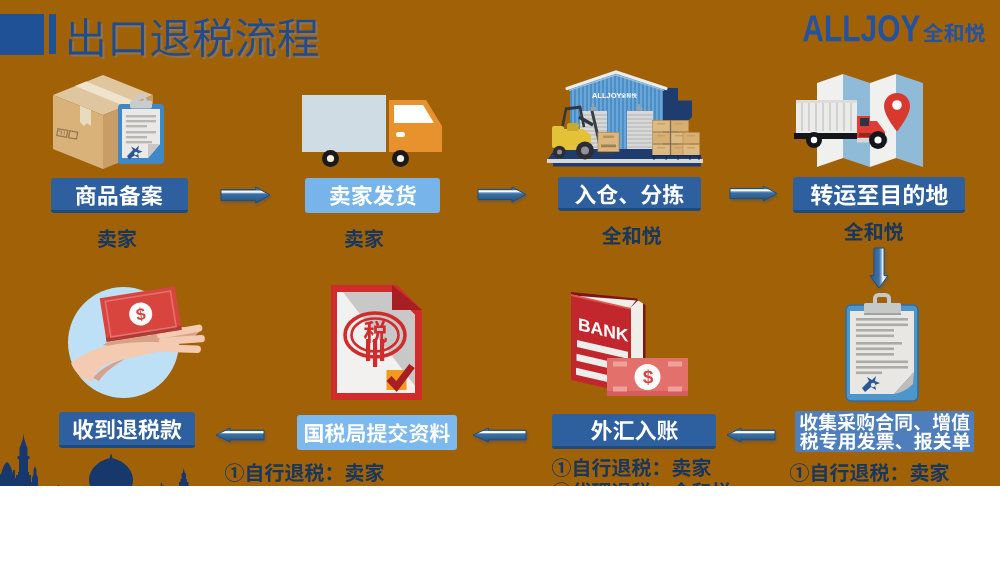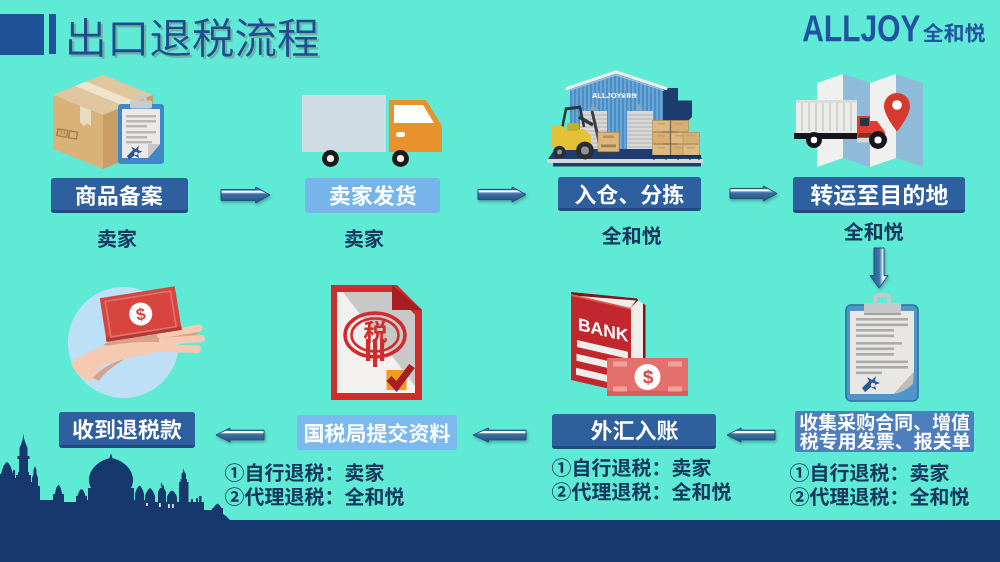--- a/index.html
+++ b/index.html
@@ -1,14 +1,14 @@
 <!DOCTYPE html>
 <html><head><meta charset="utf-8"><style>
 html,body{margin:0;padding:0;}
-#page{position:relative;width:1000px;height:562px;background:#5eead4;overflow:hidden;font-family:"Liberation Sans",sans-serif;}
+#page{position:relative;width:1000px;height:486px;background:#a16207;overflow:hidden;font-family:"Liberation Sans",sans-serif;}
 .abs{position:absolute;}
 .lbl{position:absolute;border-radius:3px;}
 </style></head><body>
 <div id="page">
 <div class="abs" style="left:0;top:14px;width:44px;height:41px;background:#1E5195;"></div>
 <div class="abs" style="left:49px;top:14px;width:7px;height:40px;background:#1E5195;"></div>
 <svg class="abs" style="left:65.0px;top:14.0px;" width="257" height="47" viewBox="0 0 257 47">
       <path transform="translate(1.61,41.82)" d="M4.590000000000001 -14.450000000000001V0.8075000000000001H34.892500000000005V3.2300000000000004H37.9525V-14.4075H34.892500000000005V-2.04H22.7375V-17.212500000000002H36.252500000000005V-31.747500000000002H33.1925V-19.975H22.7375V-35.615H19.635V-19.975H9.3925V-31.705000000000002H6.460000000000001V-17.212500000000002H19.635V-2.04H7.692500000000001V-14.450000000000001Z M48.0675 -31.110000000000003V2.2525H51.0V-1.445H76.5425V1.9975H79.60249999999999V-31.110000000000003ZM51.0 -4.335V-28.262500000000003H76.5425V-4.335Z M88.6125 -32.385000000000005C90.95 -30.26 93.67 -27.285000000000004 94.86 -25.372500000000002L97.1975 -27.0725C95.88 -28.985000000000003 93.075 -31.875000000000004 90.78 -33.8725ZM118.36250000000001 -24.692500000000003V-20.2725H104.55V-24.692500000000003ZM118.36250000000001 -26.9875H104.55V-31.2375H118.36250000000001ZM101.32 -3.5275000000000003C102.1275 -4.08 103.4025 -4.505 112.285 -7.140000000000001C112.2 -7.65 112.11500000000001 -8.797500000000001 112.1575 -9.520000000000001L104.55 -7.48V-17.85H121.125V-33.660000000000004H101.7025V-8.84C101.7025 -7.055000000000001 100.6825 -6.29 100.0025 -5.95C100.47 -5.355 101.1075 -4.2075000000000005 101.32 -3.5275000000000003ZM108.8 -14.875000000000002C113.39 -11.56 118.91499999999999 -6.7575 121.465 -3.6125000000000003L123.59 -5.3125C122.10249999999999 -7.0125 119.8075 -9.180000000000001 117.30000000000001 -11.262500000000001C119.6375 -12.6225 122.315 -14.492500000000001 124.525 -16.192500000000003L122.23 -17.85C120.53 -16.32 117.81 -14.280000000000001 115.4725 -12.750000000000002C113.8575 -14.025 112.2425 -15.2575 110.755 -16.32ZM95.9225 -20.485000000000003H87.295V-17.8075H93.2025V-4.42C91.29 -3.74 89.08 -1.955 86.87 0.21250000000000002L88.655 2.5925000000000002C90.9925 -0.085 93.16 -2.2950000000000004 94.7325 -2.2950000000000004C95.71000000000001 -2.2950000000000004 97.0275 -1.02 98.77 0.0C101.7025 1.7000000000000002 105.3575 2.125 110.3725 2.125C114.41 2.125 122.01750000000001 1.87 125.12 1.7000000000000002C125.1625 0.8925000000000001 125.5875 -0.42500000000000004 125.92750000000001 -1.1475000000000002C121.805 -0.7225 115.4725 -0.42500000000000004 110.415 -0.42500000000000004C105.7825 -0.42500000000000004 102.17 -0.7225 99.45 -2.2525C97.83500000000001 -3.1875000000000004 96.8575 -4.0375000000000005 95.9225 -4.4625Z M149.3025 -24.565H163.1575V-16.32H149.3025ZM148.2825 -34.4675C149.8125 -32.1725 151.385 -29.070000000000004 151.98 -27.115000000000002L154.4875 -28.262500000000003C153.8925 -30.2175 152.235 -33.1925 150.62 -35.487500000000004ZM146.5825 -27.115000000000002V-13.727500000000001H151.3C150.705 -7.055000000000001 149.1325 -1.5725 142.29 1.2750000000000001C142.885 1.7850000000000001 143.735 2.805 144.075 3.4425000000000003C151.47 0.1275 153.34 -5.992500000000001 154.0625 -13.727500000000001H157.845V-0.9775C157.845 1.955 158.525 2.7625 161.2875 2.7625C161.84 2.7625 164.5175 2.7625 165.1125 2.7625C167.5775 2.7625 168.2575 1.36 168.5125 -4.0375000000000005C167.79000000000002 -4.25 166.6425 -4.7175 166.09 -5.1850000000000005C165.9625 -0.4675 165.79250000000002 0.21250000000000002 164.85750000000002 0.21250000000000002C164.22 0.21250000000000002 162.0525 0.21250000000000002 161.6275 0.21250000000000002C160.65 0.21250000000000002 160.5225 0.0425 160.5225 -1.02V-13.727500000000001H165.9625V-27.115000000000002H161.245C162.435 -29.325000000000003 163.71 -32.13 164.815 -34.595000000000006L161.925 -35.615C161.16 -33.065000000000005 159.5875 -29.5375 158.3125 -27.115000000000002ZM143.0125 -35.275000000000006C139.91 -33.915 134.47 -32.682500000000005 129.88 -31.875000000000004C130.1775 -31.2375 130.56 -30.26 130.6875 -29.665000000000003C132.6 -29.962500000000002 134.6825 -30.302500000000002 136.7225 -30.727500000000003V-23.4175H129.5825V-20.740000000000002H136.255C134.555 -15.725000000000001 131.5375 -10.072500000000002 128.775 -6.970000000000001C129.285 -6.29 130.0075 -5.1425 130.305 -4.3775C132.5575 -7.055000000000001 134.9375 -11.602500000000001 136.7225 -16.1075V3.3575000000000004H139.5275V-16.872500000000002C141.0575 -15.045000000000002 143.0125 -12.495000000000001 143.735 -11.262500000000001L145.435 -13.557500000000001C144.5425 -14.5775 140.675 -18.5725 139.5275 -19.5925V-20.740000000000002H145.265V-23.4175H139.5275V-31.365000000000002C141.48250000000002 -31.832500000000003 143.31 -32.385000000000005 144.7975 -33.0225Z M194.60750000000002 -15.342500000000001V1.4875H197.2V-15.342500000000001ZM187.0 -15.427500000000002V-11.0075C187.0 -7.0125 186.4475 -2.2525 181.22 1.36C181.85750000000002 1.7850000000000001 182.7925 2.6350000000000002 183.2175 3.2300000000000004C188.955 -0.8500000000000001 189.635 -6.2475000000000005 189.635 -10.922500000000001V-15.427500000000002ZM202.2575 -15.427500000000002V-1.7850000000000001C202.2575 0.765 202.47 1.4025 203.065 1.9125C203.6175 2.3800000000000003 204.51 2.5925000000000002 205.3175 2.5925000000000002C205.7425 2.5925000000000002 206.89 2.5925000000000002 207.4 2.5925000000000002C208.08 2.5925000000000002 208.93 2.4650000000000003 209.35500000000002 2.1675C209.9075 1.8275000000000001 210.29000000000002 1.3175000000000001 210.46 0.5525C210.6725 -0.21250000000000002 210.8 -2.4225000000000003 210.885 -4.2925C210.1625 -4.5475 209.3125 -4.930000000000001 208.845 -5.3975C208.8025 -3.3575000000000004 208.76 -1.7850000000000001 208.675 -1.0625C208.5475 -0.3825 208.42000000000002 -0.085 208.2075 0.085C207.995 0.255 207.6125 0.29750000000000004 207.23000000000002 0.29750000000000004C206.8475 0.29750000000000004 206.21 0.29750000000000004 205.9125 0.29750000000000004C205.615 0.29750000000000004 205.3175 0.21250000000000002 205.19 0.085C204.9775 -0.085 204.935 -0.5525 204.935 -1.445V-15.427500000000002ZM173.6975 -33.065000000000005C176.2475 -31.535000000000004 179.35 -29.155 180.8375 -27.497500000000002L182.58 -29.707500000000003C181.05 -31.365000000000002 177.9475 -33.575 175.3975 -35.0625ZM171.785 -21.3775C174.505 -20.145000000000003 177.82 -18.1475 179.4775 -16.66L181.0925 -19.040000000000003C179.3925 -20.485000000000003 176.035 -22.355 173.315 -23.5025ZM172.89 0.8075000000000001 175.27 2.7625C177.7775 -1.1900000000000002 180.795 -6.5875 183.0475 -11.05L181.0075 -12.920000000000002C178.5425 -8.1175 175.185 -2.4225000000000003 172.89 0.8075000000000001ZM193.8425 -34.9775C194.5225 -33.447500000000005 195.2875 -31.5775 195.755 -30.005000000000003H183.43V-27.4125H192.015C190.23 -25.075000000000003 187.6375 -21.802500000000002 186.745 -20.995C185.98 -20.315 184.79 -20.017500000000002 184.025 -19.8475C184.2375 -19.21 184.6625 -17.765 184.79 -17.085C185.98 -17.552500000000002 187.85 -17.68 205.615 -18.9125C206.5075 -17.765 207.23000000000002 -16.66 207.7825 -15.767500000000002L210.0775 -17.297500000000003C208.5475 -19.762500000000003 205.23250000000002 -23.715000000000003 202.5125 -26.562500000000004L200.3875 -25.2875C201.4925 -24.055000000000003 202.6825 -22.6525 203.83 -21.25L189.7625 -20.400000000000002C191.42000000000002 -22.44 193.63 -25.2025 195.2875 -27.4125H210.1625V-30.005000000000003H198.73C198.22 -31.62 197.285 -33.8725 196.3925 -35.615Z M234.855 -31.3225H248.1575V-23.12H234.855ZM232.1775 -33.830000000000005V-20.655H250.92000000000002V-33.830000000000005ZM231.54 -8.755V-6.29H239.9975V-0.3825H228.65V2.1675H253.385V-0.3825H242.8025V-6.29H251.515V-8.755H242.8025V-14.195H252.45V-16.7025H230.5625V-14.195H239.9975V-8.755ZM227.97 -34.9775C224.8675 -33.575 219.215 -32.3425 214.4125 -31.535000000000004C214.7525 -30.8975 215.135 -29.962500000000002 215.305 -29.325000000000003C217.345 -29.622500000000002 219.555 -30.005000000000003 221.7225 -30.472500000000004V-23.630000000000003H214.625V-20.9525H221.34C219.5975 -15.937500000000002 216.58 -10.242500000000001 213.775 -7.1825C214.285 -6.545000000000001 214.965 -5.3975 215.2625 -4.590000000000001C217.5575 -7.3100000000000005 219.9375 -11.73 221.7225 -16.235V3.2300000000000004H224.5275V-15.342500000000001C226.015 -13.557500000000001 227.9275 -11.135000000000002 228.65 -9.945L230.35 -12.155000000000001C229.5425 -13.175 225.76 -17.0 224.5275 -18.105V-20.9525H230.01V-23.630000000000003H224.5275V-31.110000000000003C226.5675 -31.62 228.48 -32.1725 230.01 -32.81Z" fill="rgba(130,130,130,0.55)"></path>
       <path transform="translate(-0.59,39.62)" d="M4.590000000000001 -14.450000000000001V0.8075000000000001H34.892500000000005V3.2300000000000004H37.9525V-14.4075H34.892500000000005V-2.04H22.7375V-17.212500000000002H36.252500000000005V-31.747500000000002H33.1925V-19.975H22.7375V-35.615H19.635V-19.975H9.3925V-31.705000000000002H6.460000000000001V-17.212500000000002H19.635V-2.04H7.692500000000001V-14.450000000000001Z M48.0675 -31.110000000000003V2.2525H51.0V-1.445H76.5425V1.9975H79.60249999999999V-31.110000000000003ZM51.0 -4.335V-28.262500000000003H76.5425V-4.335Z M88.6125 -32.385000000000005C90.95 -30.26 93.67 -27.285000000000004 94.86 -25.372500000000002L97.1975 -27.0725C95.88 -28.985000000000003 93.075 -31.875000000000004 90.78 -33.8725ZM118.36250000000001 -24.692500000000003V-20.2725H104.55V-24.692500000000003ZM118.36250000000001 -26.9875H104.55V-31.2375H118.36250000000001ZM101.32 -3.5275000000000003C102.1275 -4.08 103.4025 -4.505 112.285 -7.140000000000001C112.2 -7.65 112.11500000000001 -8.797500000000001 112.1575 -9.520000000000001L104.55 -7.48V-17.85H121.125V-33.660000000000004H101.7025V-8.84C101.7025 -7.055000000000001 100.6825 -6.29 100.0025 -5.95C100.47 -5.355 101.1075 -4.2075000000000005 101.32 -3.5275000000000003ZM108.8 -14.875000000000002C113.39 -11.56 118.91499999999999 -6.7575 121.465 -3.6125000000000003L123.59 -5.3125C122.10249999999999 -7.0125 119.8075 -9.180000000000001 117.30000000000001 -11.262500000000001C119.6375 -12.6225 122.315 -14.492500000000001 124.525 -16.192500000000003L122.23 -17.85C120.53 -16.32 117.81 -14.280000000000001 115.4725 -12.750000000000002C113.8575 -14.025 112.2425 -15.2575 110.755 -16.32ZM95.9225 -20.485000000000003H87.295V-17.8075H93.2025V-4.42C91.29 -3.74 89.08 -1.955 86.87 0.21250000000000002L88.655 2.5925000000000002C90.9925 -0.085 93.16 -2.2950000000000004 94.7325 -2.2950000000000004C95.71000000000001 -2.2950000000000004 97.0275 -1.02 98.77 0.0C101.7025 1.7000000000000002 105.3575 2.125 110.3725 2.125C114.41 2.125 122.01750000000001 1.87 125.12 1.7000000000000002C125.1625 0.8925000000000001 125.5875 -0.42500000000000004 125.92750000000001 -1.1475000000000002C121.805 -0.7225 115.4725 -0.42500000000000004 110.415 -0.42500000000000004C105.7825 -0.42500000000000004 102.17 -0.7225 99.45 -2.2525C97.83500000000001 -3.1875000000000004 96.8575 -4.0375000000000005 95.9225 -4.4625Z M149.3025 -24.565H163.1575V-16.32H149.3025ZM148.2825 -34.4675C149.8125 -32.1725 151.385 -29.070000000000004 151.98 -27.115000000000002L154.4875 -28.262500000000003C153.8925 -30.2175 152.235 -33.1925 150.62 -35.487500000000004ZM146.5825 -27.115000000000002V-13.727500000000001H151.3C150.705 -7.055000000000001 149.1325 -1.5725 142.29 1.2750000000000001C142.885 1.7850000000000001 143.735 2.805 144.075 3.4425000000000003C151.47 0.1275 153.34 -5.992500000000001 154.0625 -13.727500000000001H157.845V-0.9775C157.845 1.955 158.525 2.7625 161.2875 2.7625C161.84 2.7625 164.5175 2.7625 165.1125 2.7625C167.5775 2.7625 168.2575 1.36 168.5125 -4.0375000000000005C167.79000000000002 -4.25 166.6425 -4.7175 166.09 -5.1850000000000005C165.9625 -0.4675 165.79250000000002 0.21250000000000002 164.85750000000002 0.21250000000000002C164.22 0.21250000000000002 162.0525 0.21250000000000002 161.6275 0.21250000000000002C160.65 0.21250000000000002 160.5225 0.0425 160.5225 -1.02V-13.727500000000001H165.9625V-27.115000000000002H161.245C162.435 -29.325000000000003 163.71 -32.13 164.815 -34.595000000000006L161.925 -35.615C161.16 -33.065000000000005 159.5875 -29.5375 158.3125 -27.115000000000002ZM143.0125 -35.275000000000006C139.91 -33.915 134.47 -32.682500000000005 129.88 -31.875000000000004C130.1775 -31.2375 130.56 -30.26 130.6875 -29.665000000000003C132.6 -29.962500000000002 134.6825 -30.302500000000002 136.7225 -30.727500000000003V-23.4175H129.5825V-20.740000000000002H136.255C134.555 -15.725000000000001 131.5375 -10.072500000000002 128.775 -6.970000000000001C129.285 -6.29 130.0075 -5.1425 130.305 -4.3775C132.5575 -7.055000000000001 134.9375 -11.602500000000001 136.7225 -16.1075V3.3575000000000004H139.5275V-16.872500000000002C141.0575 -15.045000000000002 143.0125 -12.495000000000001 143.735 -11.262500000000001L145.435 -13.557500000000001C144.5425 -14.5775 140.675 -18.5725 139.5275 -19.5925V-20.740000000000002H145.265V-23.4175H139.5275V-31.365000000000002C141.48250000000002 -31.832500000000003 143.31 -32.385000000000005 144.7975 -33.0225Z M194.60750000000002 -15.342500000000001V1.4875H197.2V-15.342500000000001ZM187.0 -15.427500000000002V-11.0075C187.0 -7.0125 186.4475 -2.2525 181.22 1.36C181.85750000000002 1.7850000000000001 182.7925 2.6350000000000002 183.2175 3.2300000000000004C188.955 -0.8500000000000001 189.635 -6.2475000000000005 189.635 -10.922500000000001V-15.427500000000002ZM202.2575 -15.427500000000002V-1.7850000000000001C202.2575 0.765 202.47 1.4025 203.065 1.9125C203.6175 2.3800000000000003 204.51 2.5925000000000002 205.3175 2.5925000000000002C205.7425 2.5925000000000002 206.89 2.5925000000000002 207.4 2.5925000000000002C208.08 2.5925000000000002 208.93 2.4650000000000003 209.35500000000002 2.1675C209.9075 1.8275000000000001 210.29000000000002 1.3175000000000001 210.46 0.5525C210.6725 -0.21250000000000002 210.8 -2.4225000000000003 210.885 -4.2925C210.1625 -4.5475 209.3125 -4.930000000000001 208.845 -5.3975C208.8025 -3.3575000000000004 208.76 -1.7850000000000001 208.675 -1.0625C208.5475 -0.3825 208.42000000000002 -0.085 208.2075 0.085C207.995 0.255 207.6125 0.29750000000000004 207.23000000000002 0.29750000000000004C206.8475 0.29750000000000004 206.21 0.29750000000000004 205.9125 0.29750000000000004C205.615 0.29750000000000004 205.3175 0.21250000000000002 205.19 0.085C204.9775 -0.085 204.935 -0.5525 204.935 -1.445V-15.427500000000002ZM173.6975 -33.065000000000005C176.2475 -31.535000000000004 179.35 -29.155 180.8375 -27.497500000000002L182.58 -29.707500000000003C181.05 -31.365000000000002 177.9475 -33.575 175.3975 -35.0625ZM171.785 -21.3775C174.505 -20.145000000000003 177.82 -18.1475 179.4775 -16.66L181.0925 -19.040000000000003C179.3925 -20.485000000000003 176.035 -22.355 173.315 -23.5025ZM172.89 0.8075000000000001 175.27 2.7625C177.7775 -1.1900000000000002 180.795 -6.5875 183.0475 -11.05L181.0075 -12.920000000000002C178.5425 -8.1175 175.185 -2.4225000000000003 172.89 0.8075000000000001ZM193.8425 -34.9775C194.5225 -33.447500000000005 195.2875 -31.5775 195.755 -30.005000000000003H183.43V-27.4125H192.015C190.23 -25.075000000000003 187.6375 -21.802500000000002 186.745 -20.995C185.98 -20.315 184.79 -20.017500000000002 184.025 -19.8475C184.2375 -19.21 184.6625 -17.765 184.79 -17.085C185.98 -17.552500000000002 187.85 -17.68 205.615 -18.9125C206.5075 -17.765 207.23000000000002 -16.66 207.7825 -15.767500000000002L210.0775 -17.297500000000003C208.5475 -19.762500000000003 205.23250000000002 -23.715000000000003 202.5125 -26.562500000000004L200.3875 -25.2875C201.4925 -24.055000000000003 202.6825 -22.6525 203.83 -21.25L189.7625 -20.400000000000002C191.42000000000002 -22.44 193.63 -25.2025 195.2875 -27.4125H210.1625V-30.005000000000003H198.73C198.22 -31.62 197.285 -33.8725 196.3925 -35.615Z M234.855 -31.3225H248.1575V-23.12H234.855ZM232.1775 -33.830000000000005V-20.655H250.92000000000002V-33.830000000000005ZM231.54 -8.755V-6.29H239.9975V-0.3825H228.65V2.1675H253.385V-0.3825H242.8025V-6.29H251.515V-8.755H242.8025V-14.195H252.45V-16.7025H230.5625V-14.195H239.9975V-8.755ZM227.97 -34.9775C224.8675 -33.575 219.215 -32.3425 214.4125 -31.535000000000004C214.7525 -30.8975 215.135 -29.962500000000002 215.305 -29.325000000000003C217.345 -29.622500000000002 219.555 -30.005000000000003 221.7225 -30.472500000000004V-23.630000000000003H214.625V-20.9525H221.34C219.5975 -15.937500000000002 216.58 -10.242500000000001 213.775 -7.1825C214.285 -6.545000000000001 214.965 -5.3975 215.2625 -4.590000000000001C217.5575 -7.3100000000000005 219.9375 -11.73 221.7225 -16.235V3.2300000000000004H224.5275V-15.342500000000001C226.015 -13.557500000000001 227.9275 -11.135000000000002 228.65 -9.945L230.35 -12.155000000000001C229.5425 -13.175 225.76 -17.0 224.5275 -18.105V-20.9525H230.01V-23.630000000000003H224.5275V-31.110000000000003C226.5675 -31.62 228.48 -32.1725 230.01 -32.81Z" fill="#1E4B91"></path>
     </svg>

